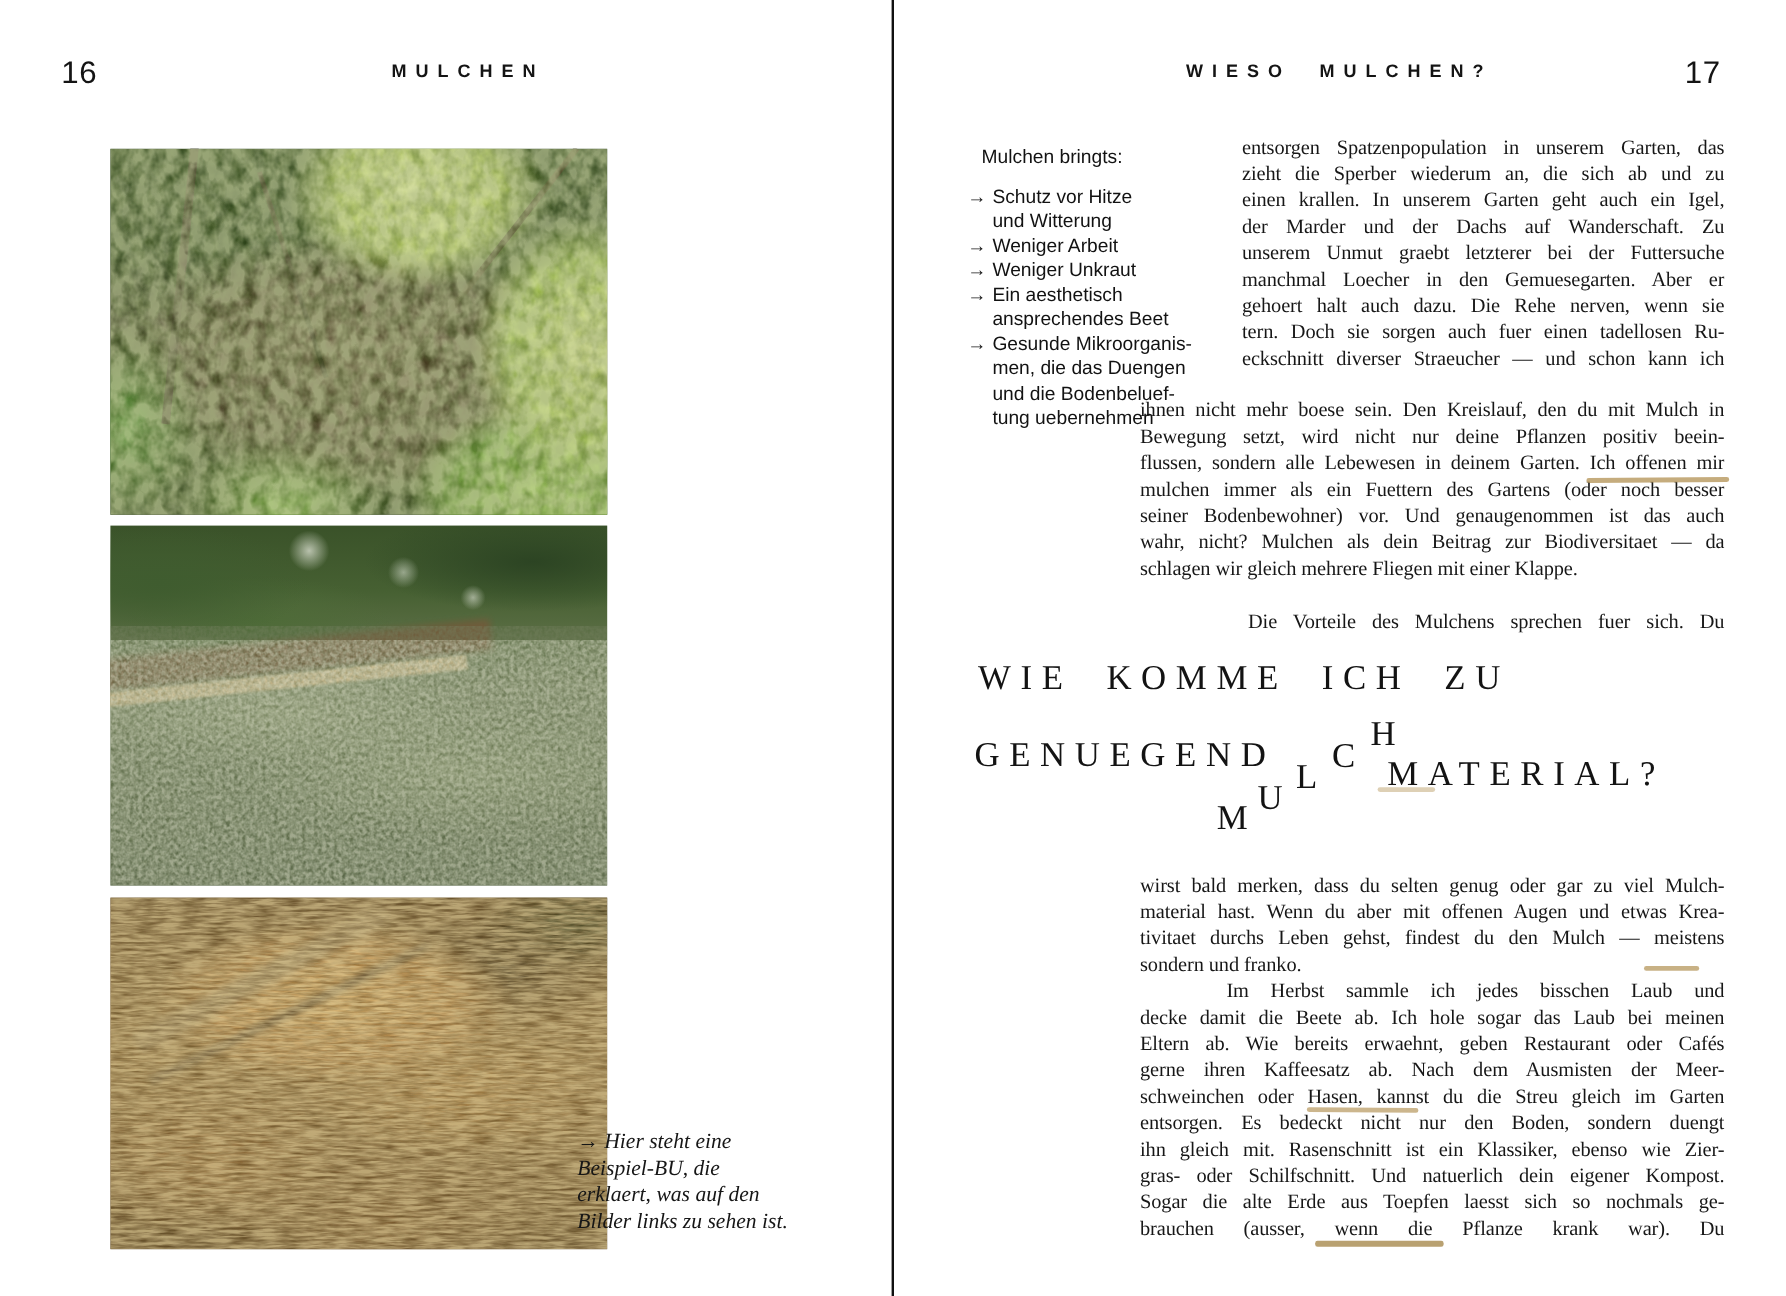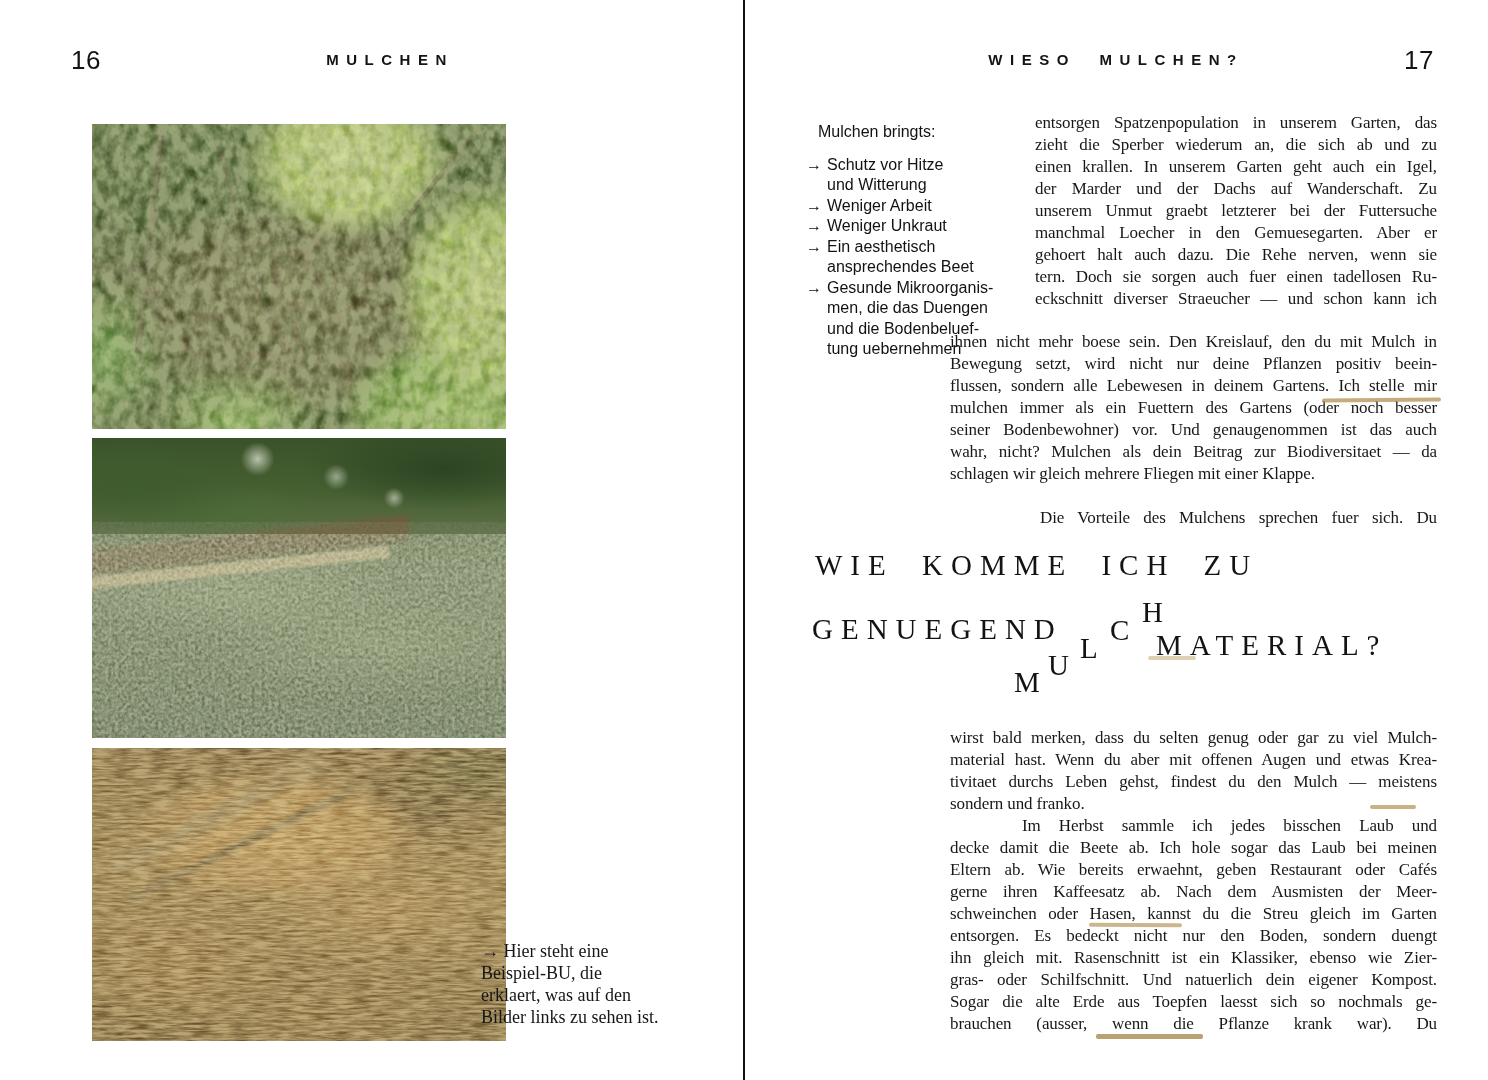--- a/index.html
+++ b/index.html
@@ -5,21 +5,21 @@
   html,body { margin:0; padding:0; background:#ffffff; }
   .spread { position:relative; width:1488px; height:1080px; background:#ffffff;
             font-family:"Liberation Serif", serif; color:#171717; overflow:hidden; }
 
   
   .pagenum { position:absolute; font-family:"Liberation Sans", sans-serif;
              font-size:26px; letter-spacing:0.5px; color:#141414; }
   .running-head { position:absolute; top:51px; width:744px; text-align:center;
              font-family:"Liberation Sans", sans-serif; font-size:15px; font-weight:700;
              letter-spacing:7.5px; word-spacing:12px; color:#141414; }
-  .pn-left { left:51px; top:45px;margin-left:20px; }
+  .pn-left { left:51px; top:45px; }
   .pn-right { left:1404px; top:45px; }
   .rh-left { left:0;padding-left:18px; }
   .rh-right { left:744px; }
 
   .divider { position:absolute; left:743px; top:0; width:2px; height:1080px; background:#101010; }
 
   
   .photo { position:absolute; left:52px; width:414px; overflow:hidden; background:#3a3a2a; }
   .photo .tex { position:absolute; left:0; top:0; width:100%; height:100%; }
   .p1 { top:108px; height:305px;
@@ -61,21 +61,21 @@
              transform:rotate(-6deg); filter:blur(3px); }
   .board2b { position:absolute; left:-12px; top:124px; width:310px; height:12px; background:#c8b586;
              transform:rotate(-6deg); filter:blur(1px); }
   .stick3a { position:absolute; left:8px; top:58px; width:235px; height:18px; background:#97835c;
              transform:rotate(-28deg); filter:blur(3px); }
   .stick3b { position:absolute; left:20px; top:92px; width:260px; height:8px; background:#6d5c3e;
              transform:rotate(-26deg); filter:blur(2px); }
 
   
   .caption { position:absolute; left:481px; top:940px; width:212px;
-             font-size:18px; line-height:22px; white-space:pre-line; color:#161616; }
+             font-size:18px; line-height:22px; white-space:pre-line; color:#161616;font-style:italic; }
 
   
   .sidebar { position:absolute; left:806px; top:110px; width:230px;
              font-family:"Liberation Sans", sans-serif; font-size:16px; line-height:20.5px; color:#121212; }
   .sb-title { margin:12px; }
   .sb-item { display:flex; }
   .sb-item .ar { flex:0 0 21px; width:21px; }
   .sb-item .tx { white-space:pre-line; }
 
   
@@ -220,21 +220,21 @@
       <div class="tl">der Marder und der Dachs auf Wanderschaft. Zu</div>
       <div class="tl">unserem Unmut graebt letzterer bei der Futtersuche</div>
       <div class="tl">manchmal Loecher in den Gemuesegarten. Aber er</div>
       <div class="tl">gehoert halt auch dazu. Die Rehe nerven, wenn sie</div>
       <div class="tl">tern. Doch sie sorgen auch fuer einen tadellosen Ru-</div>
       <div class="tl">eckschnitt diverser Straeucher — und schon kann ich</div>
     </div>
   <div class="tb blk2">
       <div class="tl">ihnen nicht mehr boese sein. Den Kreislauf, den du mit Mulch in</div>
       <div class="tl">Bewegung setzt, wird nicht nur deine Pflanzen positiv beein-</div>
-      <div class="tl">flussen, sondern alle Lebewesen in deinem Gartens. Ich stelle mir</div>
+      <div class="tl">flussen, sondern alle Lebewesen in deinem Garten. Ich offenen mir</div>
       <div class="tl">mulchen immer als ein Fuettern des Gartens (oder noch besser</div>
       <div class="tl">seiner Bodenbewohner) vor. Und genaugenommen ist das auch</div>
       <div class="tl">wahr, nicht? Mulchen als dein Beitrag zur Biodiversitaet — da</div>
       <div class="tl end">schlagen wir gleich mehrere Fliegen mit einer Klappe.</div>
     </div>
   <div class="tb vline">Die Vorteile des Mulchens sprechen fuer sich. Du</div>
 
   <div class="hline h1">WIE KOMME ICH ZU</div>
   <div class="hline h2">GENUEGEND</div>
   <div class="scat sm">M</div>

